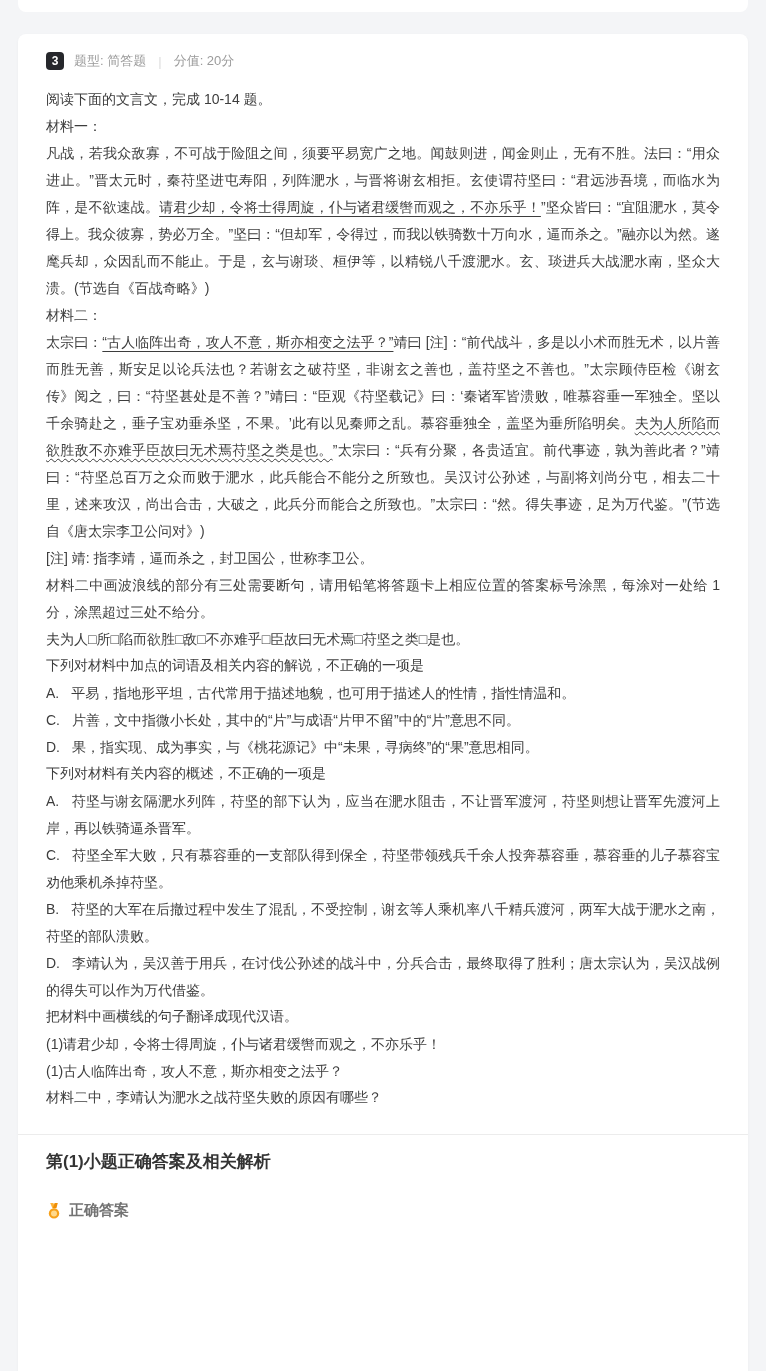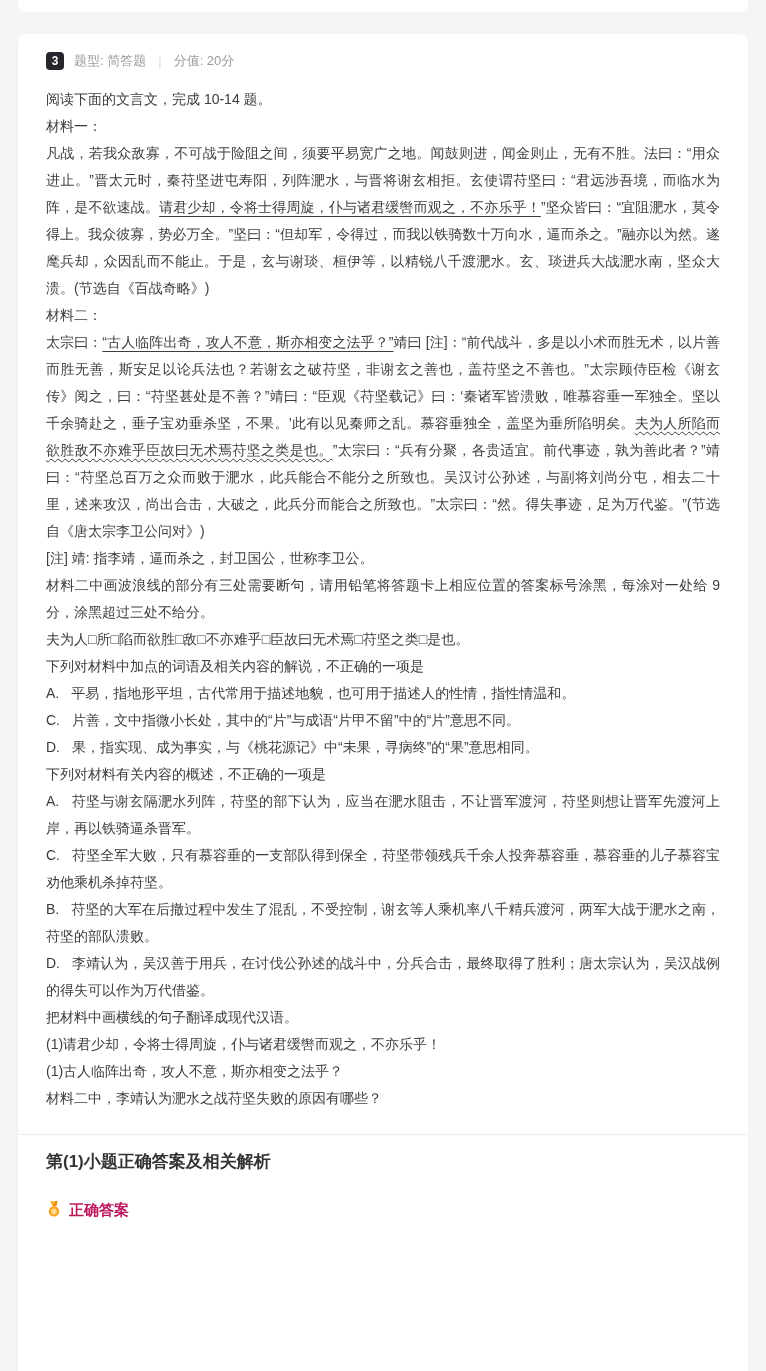--- a/index.html
+++ b/index.html
@@ -32,33 +32,33 @@
   }
   .q-sep { margin:0 12px; color:#dcdcdc; }
   .q-body {
     font-size:14px; line-height:27px; color:#3d3d3d;
     text-align:justify;
   }
   .q-body p { margin:0; }
   .u-solid { text-decoration:underline; text-underline-offset:4px; text-decoration-thickness:1px; }
   .u-wavy  { text-decoration:underline wavy; text-underline-offset:3px; text-decoration-thickness:1px; }
   .mt-lg { margin-top:36px; }
-  .mt-md { margin-top:24px; }
+  .mt-md { margin-top:24px;font-family:Liberation Mono, monospace; }
   .mt-sm { }
   .opt-label { margin-right:12px; }
   .divider {
     margin:22px -28px 0 -28px; height:1px; background:#ececec;
   }
   .answer-title {
     margin-top:16px; font-size:17px; font-weight:bold; color:#333333;
     line-height:22px;
   }
   .answer-head {
-    margin-top:28px; display:flex; 
-    font-size:15px; font-weight:bold; color:#be185d;
+    margin-top:28px; display:flex; align-items:center;
+    font-size:15px; font-weight:bold; color:#737373;
   }
   .medal-icon { display:inline-flex; margin-right:7px; }
 </style>
 </head>
 <body>
 
 <div class="top-strip"></div>
 
 <div class="card">
 
@@ -76,21 +76,21 @@
     <p>材料一：</p>
 
     <p><span>凡战，若我众敌寡，不可战于险阻之间，须要平易宽广之地。闻鼓则进，闻金则止，无有不胜。法曰：“用众进止。”晋太元时，秦苻坚进屯寿阳，列阵淝水，与晋将谢玄相拒。玄使谓苻坚曰：“君远涉吾境，而临水为阵，是不欲速战。</span><span class="u-solid">请君少却，令将士得周旋，仆与诸君缓辔而观之，不亦乐乎！</span><span>”坚众皆曰：“宜阻淝水，莫令得上。我众彼寡，势必万全。”坚曰：“但却军，令得过，而我以铁骑数十万向水，逼而杀之。”融亦以为然。遂麾兵却，众因乱而不能止。于是，玄与谢琰、桓伊等，以精锐八千渡淝水。玄、琰进兵大战淝水南，坚众大溃。(节选自《百战奇略》)</span></p>
 
     <p>材料二：</p>
 
     <p><span>太宗曰：</span><span class="u-solid">“古人临阵出奇，攻人不意，斯亦相变之法乎？”</span><span>靖曰 [注]：“前代战斗，多是以小术而胜无术，以片善而胜无善，斯安足以论兵法也？若谢玄之破苻坚，非谢玄之善也，盖苻坚之不善也。”太宗顾侍臣检《谢玄传》阅之，曰：“苻坚甚处是不善？”靖曰：“臣观《苻坚载记》曰：‘秦诸军皆溃败，唯慕容垂一军独全。坚以千余骑赴之，垂子宝劝垂杀坚，不果。’此有以见秦师之乱。慕容垂独全，盖坚为垂所陷明矣。</span><span class="u-wavy">夫为人所陷而欲胜敌不亦难乎臣故曰无术焉苻坚之类是也。</span><span>”太宗曰：“兵有分聚，各贵适宜。前代事迹，孰为善此者？”靖曰：“苻坚总百万之众而败于淝水，此兵能合不能分之所致也。吴汉讨公孙述，与副将刘尚分屯，相去二十里，述来攻汉，尚出合击，大破之，此兵分而能合之所致也。”太宗曰：“然。得失事迹，足为万代鉴。”(节选自《唐太宗李卫公问对》)</span></p>
 
     <p>[注] 靖: 指李靖，逼而杀之，封卫国公，世称李卫公。</p>
 
-    <p class="mt-lg">材料二中画波浪线的部分有三处需要断句，请用铅笔将答题卡上相应位置的答案标号涂黑，每涂对一处给 9 分，涂黑超过三处不给分。</p>
+    <p class="mt-lg">材料二中画波浪线的部分有三处需要断句，请用铅笔将答题卡上相应位置的答案标号涂黑，每涂对一处给 1 分，涂黑超过三处不给分。</p>
     <p>夫为人□所□陷而欲胜□敌□不亦难乎□臣故曰无术焉□苻坚之类□是也。</p>
 
     <p class="mt-md">下列对材料中加点的词语及相关内容的解说，不正确的一项是</p>
     <div class="mt-sm">
       <p><span class="opt-label">A.</span><span>平易，指地形平坦，古代常用于描述地貌，也可用于描述人的性情，指性情温和。</span></p>
       <p><span class="opt-label">C.</span><span>片善，文中指微小长处，其中的“片”与成语“片甲不留”中的“片”意思不同。</span></p>
       <p><span class="opt-label">D.</span><span>果，指实现、成为事实，与《桃花源记》中“未果，寻病终”的“果”意思相同。</span></p>
     </div>
 
     <p class="mt-md">下列对材料有关内容的概述，不正确的一项是</p>

